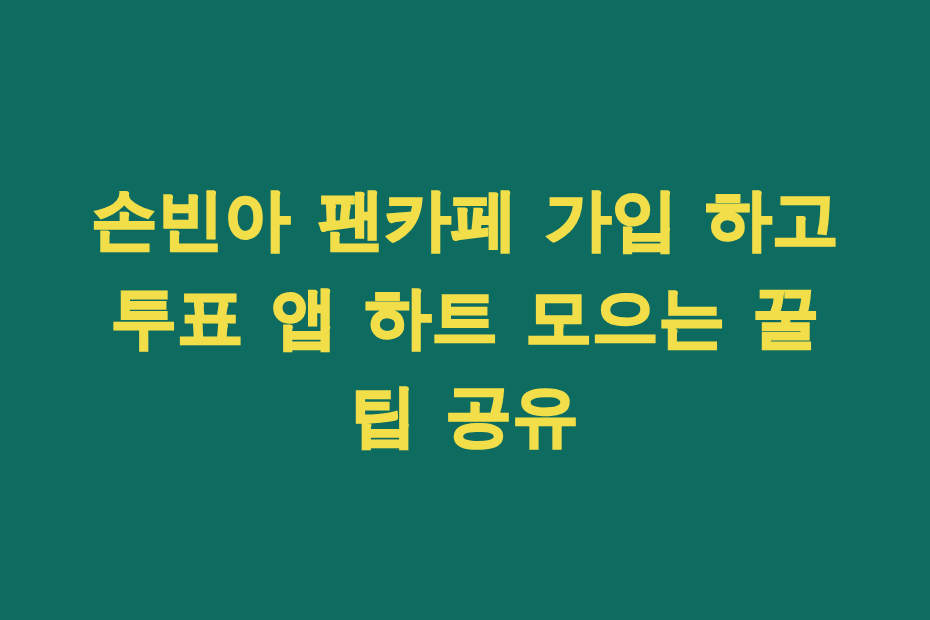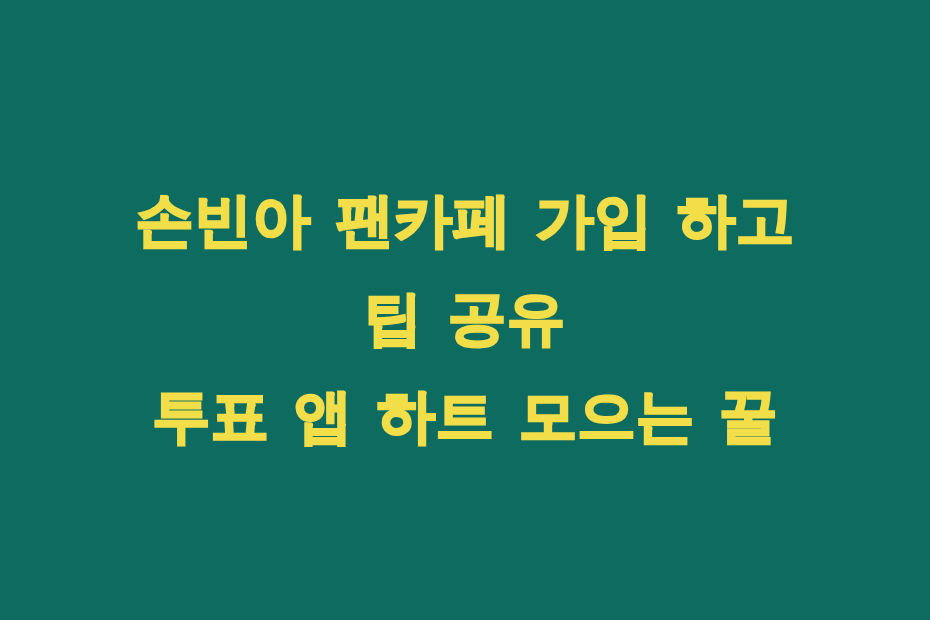--- a/index.html
+++ b/index.html
@@ -31,21 +31,21 @@
     padding-right: 30px;
   }
 
   
   .headline {
     margin: 0;
     width: 100%;
     text-align: center;
     color: #f2de49;
     font-family: "DejaVu Sans", "Liberation Sans", sans-serif;
-    font-size: 58px;
+    font-size: 66px;
     font-weight: 700;
     line-height: 98px;
     letter-spacing: 0.5px;
     word-spacing: 4px;
     white-space: nowrap;
     
     paint-order: stroke fill;
     -webkit-text-stroke: 2.5px #f2de49;
     text-rendering: geometricPrecision;
   }
@@ -59,17 +59,17 @@
     letter-spacing: 1px;
   }
 </style>
 </head>
 <body>
 
 <div class="poster" style="background: rgb(14, 107, 96);">
 
   <h1 class="headline" style="color: rgb(242, 222, 73); -webkit-text-stroke-color: rgb(242, 222, 73);">
     <span class="line line-1">손빈아 팬카페 가입 하고</span>
+    <span class="line line-2">투표 앱 하트 모으는 꿀</span>
     <span class="line line-3">팁 공유</span>
-    <span class="line line-2">투표 앱 하트 모으는 꿀</span>
   </h1>
 
 </div>
 
 </body></html>

